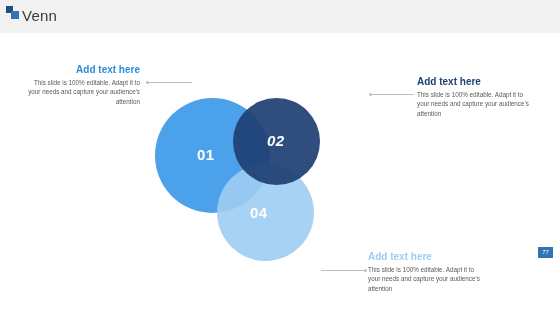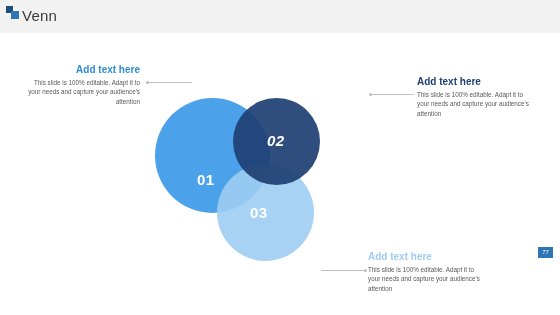--- a/index.html
+++ b/index.html
@@ -93,21 +93,21 @@
     background: #9fcdf2;
     opacity: 0.9;
   }
   .venn-label {
     position: absolute;
     font-size: 15px;
     font-weight: bold;
     color: #ffffff;
     letter-spacing: 0.5px;
   }
-  .l1 { left: 42px; top: 58px; margin-top: 25px; }
+  .l1 { left: 42px; top: 58px; }
   .l2 { left: 112px; top: 44px; font-style: italic; }
   .l3 { left: 95px; top: 116px; }
 
   
   .txtblock {
     position: absolute;
     width: 120px;
   }
   .txtblock .heading {
     font-size: 10px;
@@ -193,21 +193,21 @@
   <div class="dot c2-dot"></div>
   <div class="conn conn-h c3-line"></div>
   <div class="dot c3-dot"></div>
 
   <div class="venn">
     <div class="circle c1"></div>
     <div class="circle c3"></div>
     <div class="circle c2"></div>
     <div class="venn-label l1">01</div>
     <div class="venn-label l2">02</div>
-    <div class="venn-label l3">03</div>
+    <div class="venn-label l3">04</div>
   </div>
 
   <div class="txtblock tb1">
     <p class="heading">Add text here</p>
     <p class="body">This slide is 100% editable. Adapt it to your needs and capture your audience's attention</p>
   </div>
 
   <div class="txtblock tb2">
     <p class="heading">Add text here</p>
     <p class="body">This slide is 100% editable. Adapt it to your needs and capture your audience's attention</p>

